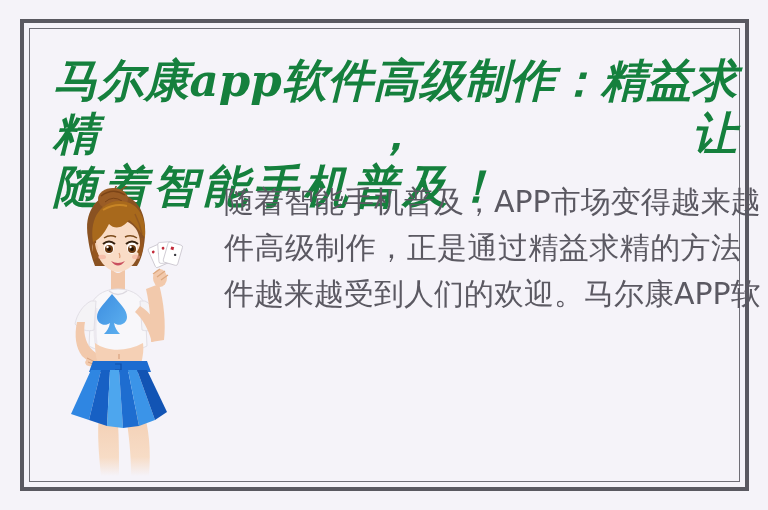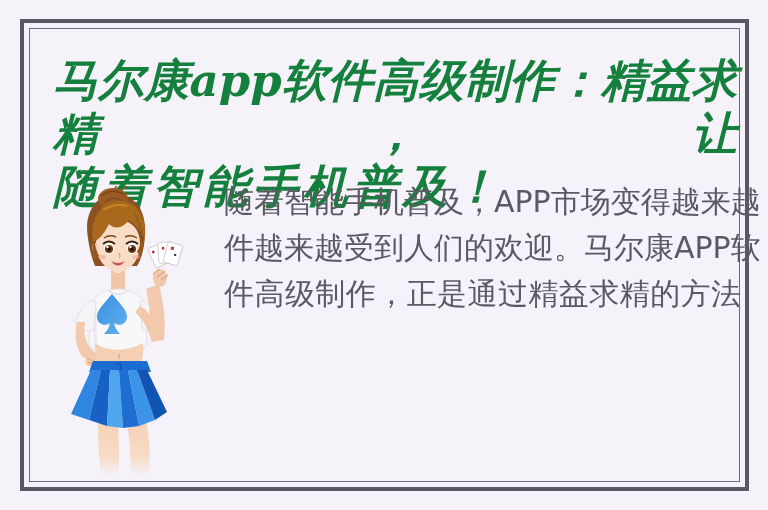--- a/index.html
+++ b/index.html
@@ -181,15 +181,15 @@
   </g>
 
   <g>
     <ellipse cx="105" cy="92" rx="7" ry="9" fill="#f2c9ac"></ellipse>
     <path d="M98,88 L105,83 M102,91 L110,85 M106,94 L113,89" stroke="#dda87f" stroke-width="1.2" fill="none"></path>
   </g>
 </svg>
 
 <div class="body-block" style="color: rgb(91, 89, 98);">
   <div class="body-line">随着智能手机普及，APP市场变得越来越</div>
+  <div class="body-line">件高级制作，正是通过精益求精的方法</div>
   <div class="body-line">件越来越受到人们的欢迎。马尔康APP软</div>
-  <div class="body-line">件高级制作，正是通过精益求精的方法</div>
 </div>
 
 </body></html>

